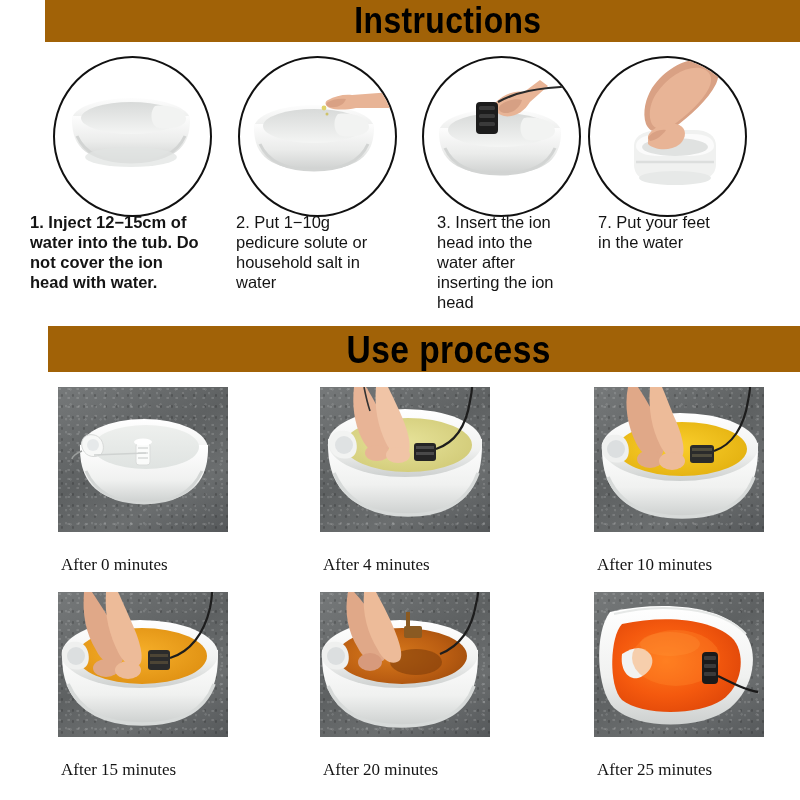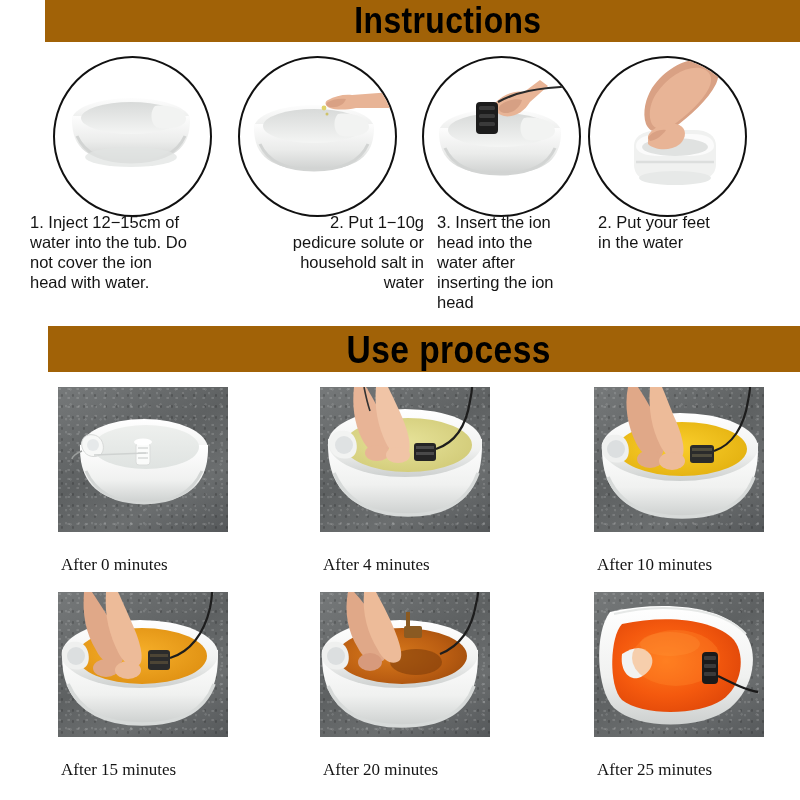--- a/index.html
+++ b/index.html
@@ -132,21 +132,21 @@
           </defs>
           <ellipse cx="76" cy="62" rx="59" ry="22" fill="url(#tubA)"></ellipse>
           <path d="M17 62 C17 90 33 104 76 104 C119 104 135 90 135 62 L135 58 L17 58 Z" fill="url(#tubA)"></path>
           <ellipse cx="76" cy="60" rx="50" ry="16" fill="url(#tubAin)"></ellipse>
           <path d="M100 48 C116 46 130 52 131 60 C132 68 118 72 104 70 C96 69 94 54 100 48 Z" fill="#f2f3f2"></path>
           <path d="M22 78 C30 96 48 104 76 104 C104 104 122 96 130 78" fill="none" stroke="#d2d4d3" stroke-width="3"></path>
           <ellipse cx="76" cy="99" rx="46" ry="10" fill="#e2e4e3" opacity="0.75"></ellipse>
         </svg>
       </div>
     </div>
-    <div class="step-caption" style="left:-20px; top:168px; width:212px;">1. Inject 12−15cm of
+    <div class="step-caption" style="left:-20px; top:168px; width:212px;font-weight:bold;">1. Inject 12−15cm of
 water into the tub. Do
 not cover the ion
 head with water.</div>
   </div>
 
   <div class="instruction-step" style="left:238px;">
     <div class="circle-frame" style="left:0px; top:12px; width:155px; height:157px;">
       <div class="circle-inner">
         <svg viewBox="0 0 155 157" width="155" height="157">
           <ellipse cx="74" cy="70" rx="60" ry="23" fill="url(#tubA)"></ellipse>
@@ -154,21 +154,21 @@
           <ellipse cx="74" cy="68" rx="51" ry="17" fill="url(#tubAin)"></ellipse>
           <path d="M98 56 C114 54 128 60 129 68 C130 76 116 80 102 78 C94 77 92 62 98 56 Z" fill="#f2f3f2"></path>
           <path d="M20 86 C28 104 46 112 74 112 C102 112 120 104 128 86" fill="none" stroke="#d2d4d3" stroke-width="3"></path>
           <path d="M88 42 C95 38 104 36 112 37 L152 34 L152 50 L116 50 C106 52 96 52 90 50 C85 48 84 44 88 42 Z" fill="#e8b496"></path>
           <path d="M88 44 C93 41 100 40 106 41 C104 47 97 50 90 49 C86 48 85 46 88 44 Z" fill="#d9a184"></path>
           <circle cx="84" cy="50" r="2.4" fill="#e0d36a"></circle>
           <circle cx="87" cy="56" r="1.5" fill="#cfc36a"></circle>
         </svg>
       </div>
     </div>
-    <div class="step-caption" style="left:-2px; top:168px; width:188px;text-align:right;">2. Put 1−10g
+    <div class="step-caption" style="left:-2px; top:168px; width:188px;">2. Put 1−10g
 pedicure solute or
 household salt in
 water</div>
   </div>
 
   <div class="instruction-step" style="left:422px;">
     <div class="circle-frame" style="left:0px; top:12px; width:155px; height:157px;">
       <div class="circle-inner">
         <svg viewBox="0 0 155 157" width="155" height="157">
           <ellipse cx="76" cy="74" rx="61" ry="23" fill="url(#tubA)"></ellipse>
@@ -202,21 +202,21 @@
           <path d="M44 88 C44 78 54 72 72 72 L104 72 C118 72 126 78 126 88 L126 106 C126 118 116 124 96 124 L70 124 C52 124 44 118 44 106 Z" fill="#f0f1f0"></path>
           <path d="M46 88 C46 80 56 76 72 76 L102 76 C116 76 124 80 124 88 C124 94 114 98 98 98 L70 98 C54 98 46 94 46 88 Z" fill="#fbfbfb"></path>
           <ellipse cx="85" cy="89" rx="33" ry="9" fill="#e0e2e1"></ellipse>
           <path d="M58 78 C62 70 74 64 86 66 C96 68 98 78 90 86 C80 94 64 92 58 86 Z" fill="#e8b496"></path>
           <path d="M58 80 C61 75 68 71 76 72 C72 78 66 82 60 83 Z" fill="#d9a184"></path>
           <path d="M46 104 L124 104" stroke="#dcdedd" stroke-width="2.5" fill="none"></path>
           <ellipse cx="85" cy="120" rx="36" ry="7" fill="#e7e9e8"></ellipse>
         </svg>
       </div>
     </div>
-    <div class="step-caption" style="left:10px; top:168px; width:170px;">2. Put your feet
+    <div class="step-caption" style="left:10px; top:168px; width:170px;">7. Put your feet
 in the water</div>
   </div>
 
 </div>
 
 <div class="banner" id="banner-use-process">
   <span class="banner-text">Use process</span>
 </div>
 
 <div id="process-section">

